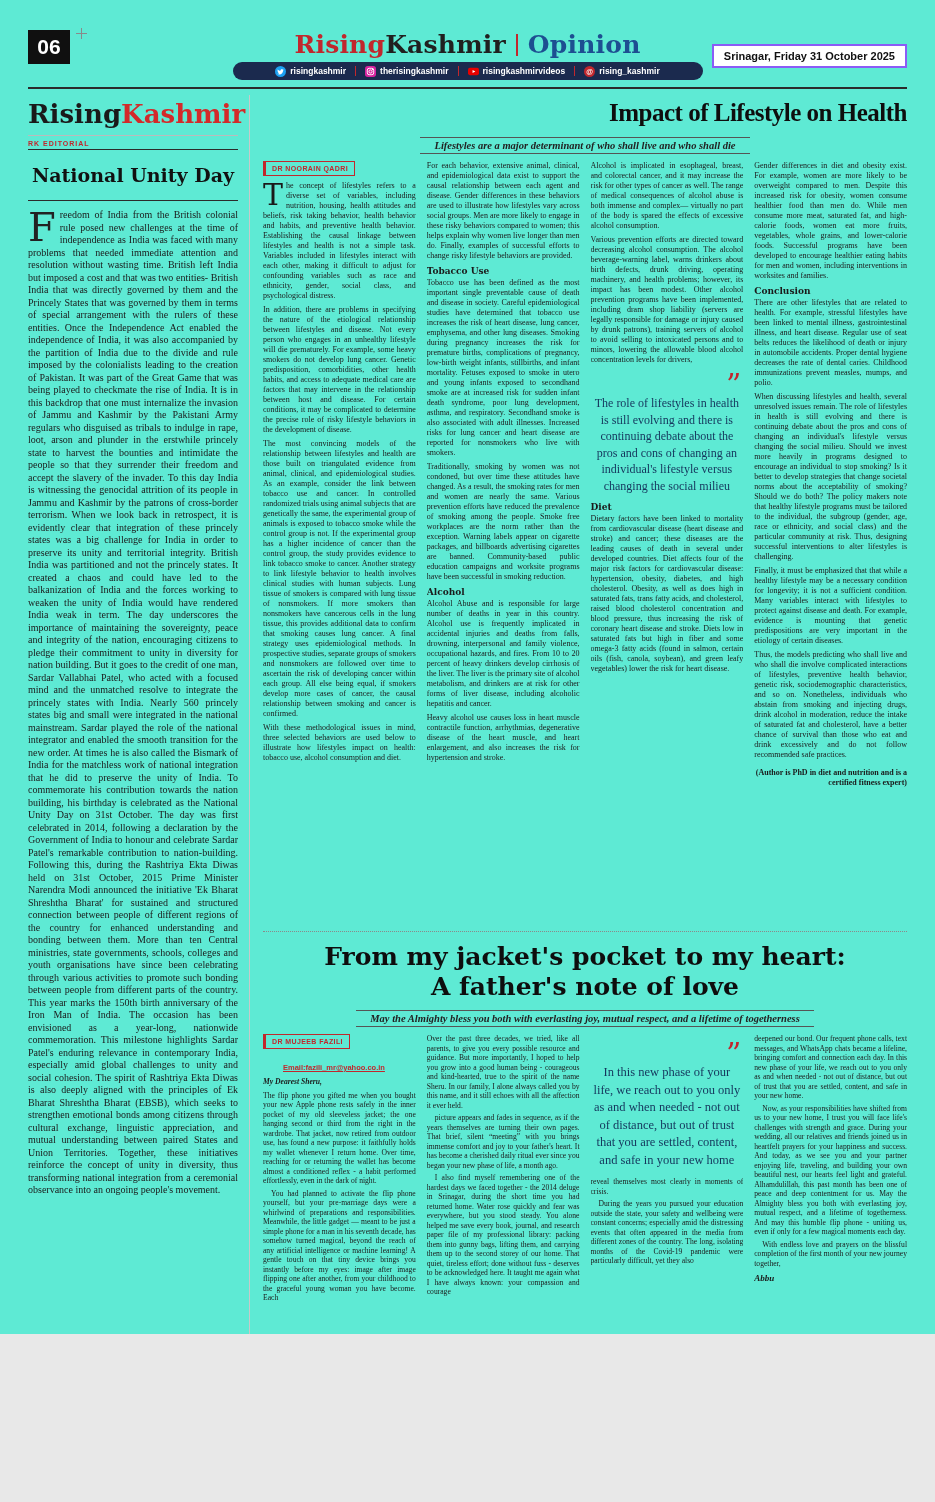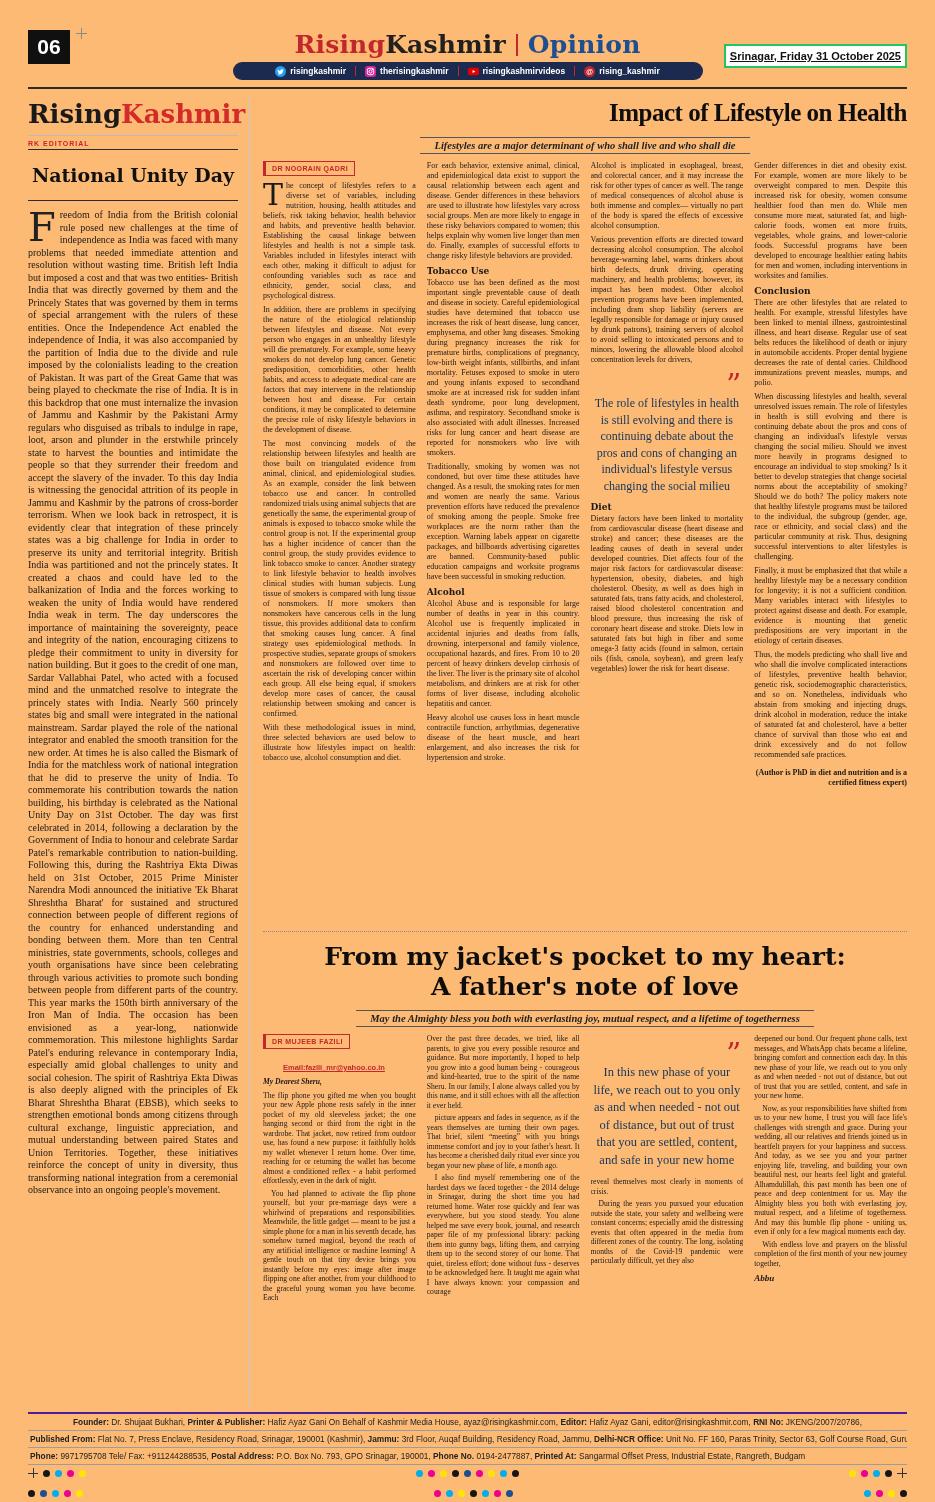--- a/index.html
+++ b/index.html
@@ -1,34 +1,34 @@
 <!DOCTYPE html>
 <html lang="en"><head>
 <meta charset="utf-8">
 <style>
   * { box-sizing: border-box; margin: 0; padding: 0; }
   html,body { background:#e8e8e8; }
   body { width:935px; font-family:"Liberation Serif", serif; color:#1a1a1a; }
-  .page { position:relative; width:935px; height:1502px; background:#fdba74; overflow:hidden; }
+  .page { position:relative; width:935px; height:1334px; background:#5eead4; overflow:hidden; }
 
   
   .pagenum { position:absolute; left:28px; top:30px; width:42px; height:34px; background:#101010; color:#fff;
              font:bold 21px/34px "Liberation Sans", sans-serif; text-align:center; }
   .cropmark { position:absolute; left:76px; top:28px; width:11px; height:11px;
               background:
                 linear-gradient(#8a8a8a,#8a8a8a) center/1px 100% no-repeat,
                 linear-gradient(#8a8a8a,#8a8a8a) center/100% 1px no-repeat; }
   .masthead { position:absolute; left:0; right:0; top:30px; text-align:center;
               font-family:"DejaVu Serif", serif; font-weight:bold; font-size:25px; letter-spacing:0.2px; }
   .masthead .brand-a { color:#c1272d; }
   .masthead .brand-b { color:#20201f; }
   .masthead .mh-div { display:inline-block; width:2px; height:22px; background:#c1272d; margin:0 10px -3px 10px; }
   .masthead .section { color:#1d4f91; }
-  .datebox { position:absolute; right:28px; top:44px; border:2px solid #22c55e; padding:4px 4px;
-             font:bold 11px "Liberation Sans", sans-serif; color:#111; background:#fff;text-decoration:underline; }
+  .datebox { position:absolute; right:28px; top:44px; border:2px solid #8b5cf6; padding:4px 10px;
+             font:bold 11px "Liberation Sans", sans-serif; color:#111; background:#fff; }
   .socialbar { position:absolute; left:50%; top:62px; transform:translateX(-50%);
                width:470px; height:18px; background:#1b2a4e; border-radius:9px;
                display:flex; align-items:center; justify-content:center; gap:9px;
                color:#fff; font:bold 8.5px "Liberation Sans", sans-serif; }
   .socialbar .soc-item { display:flex; align-items:center; gap:4px; cursor:pointer; }
   .socialbar .soc-sep { width:1px; height:10px; background:#c1272d; }
   .soc-ic { width:11px; height:11px; display:inline-block; flex:none; }
   .headrule { position:absolute; left:28px; right:28px; top:87px; height:2px; background:#2b2b2b; }
 
   

